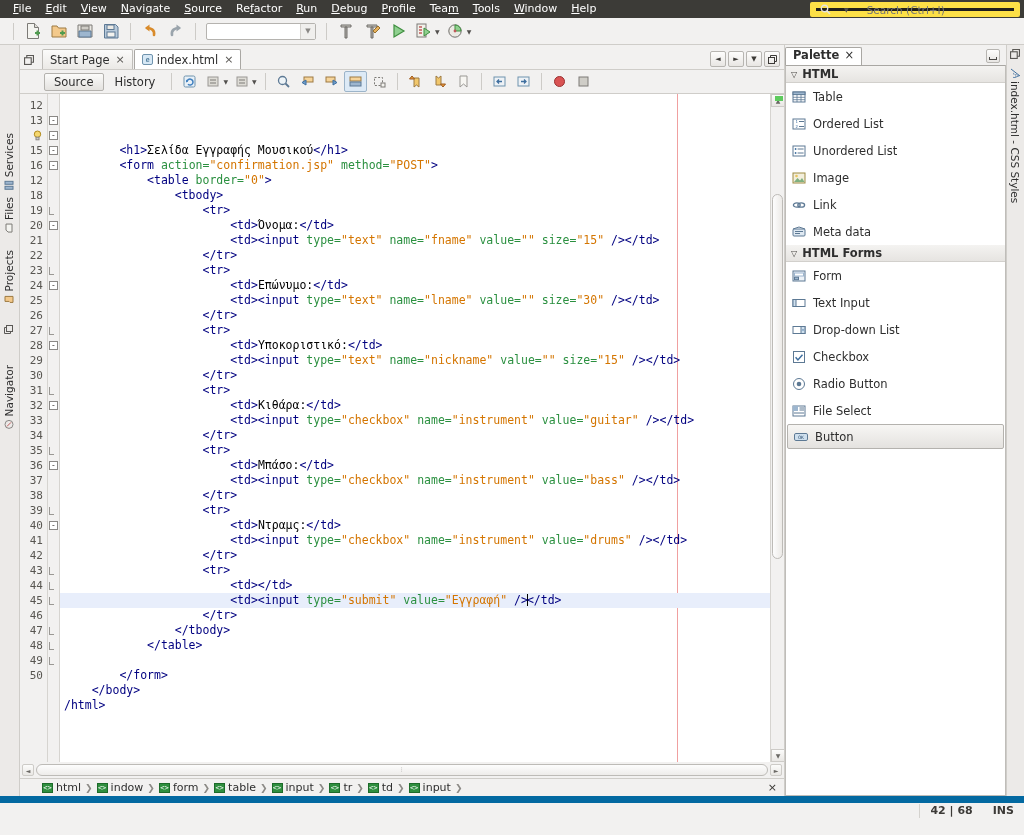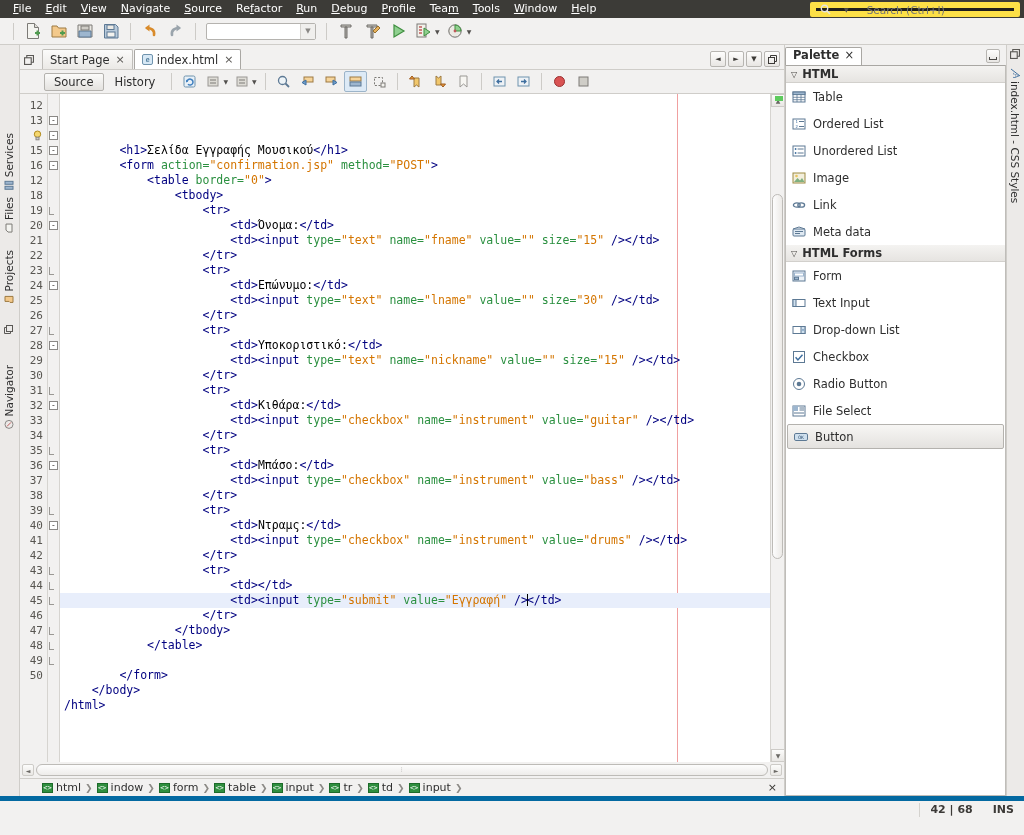--- a/index.html
+++ b/index.html
@@ -143,21 +143,21 @@
   #pal-body { flex:1; background:#ffffff; border:1px solid #bfbdb9; border-top:1px solid #a9a7a3; overflow:hidden; }
   .cat { height:17px; background:linear-gradient(#f4f3f1,#e6e4e1); border-bottom:1px solid #d2d0cc;
     display:flex; align-items:center; gap:5px; padding-left:5px; font-size:11.5px; font-weight:bold; color:#2e2e2e; }
   .cat .tri { font-size:8px; color:#4a4845; }
   .pitem { height:27px; display:flex; align-items:center; gap:7px; padding-left:6px; font-size:11.5px; }
   .pitem.sel { background:linear-gradient(#f7f6f4,#e4e2df); border:1px solid #b4b2ae; border-radius:2px; margin:0 1px; height:25px;text-align:right;}
   .picon { width:14px; height:14px; flex-shrink:0; }
   
   #rightdock { width:18px; background:#eceae8; border-left:1px solid #cfcdc9; position:relative; }
   
-  #statusbar { height:22px; background:#f2f1f0; border-top:5px solid #0369a1;
+  #statusbar { height:22px; background:#f2f1f0; border-top:7px solid #0369a1;
     display:flex; align-items:center; justify-content:flex-end; gap:0; font-size:11px; }
   #statusbar .cell { padding:0 10px; border-left:1px solid #d4d2ce; height:14px; display:flex; align-items:center; font-weight:bold; color:#3c3a37;}
   svg { display:block; }
 </style>
 </head>
 <body>
 
 <div id="menubar">
   <div class="mi"><u>F</u>ile</div>
   <div class="mi"><u>E</u>dit</div>

